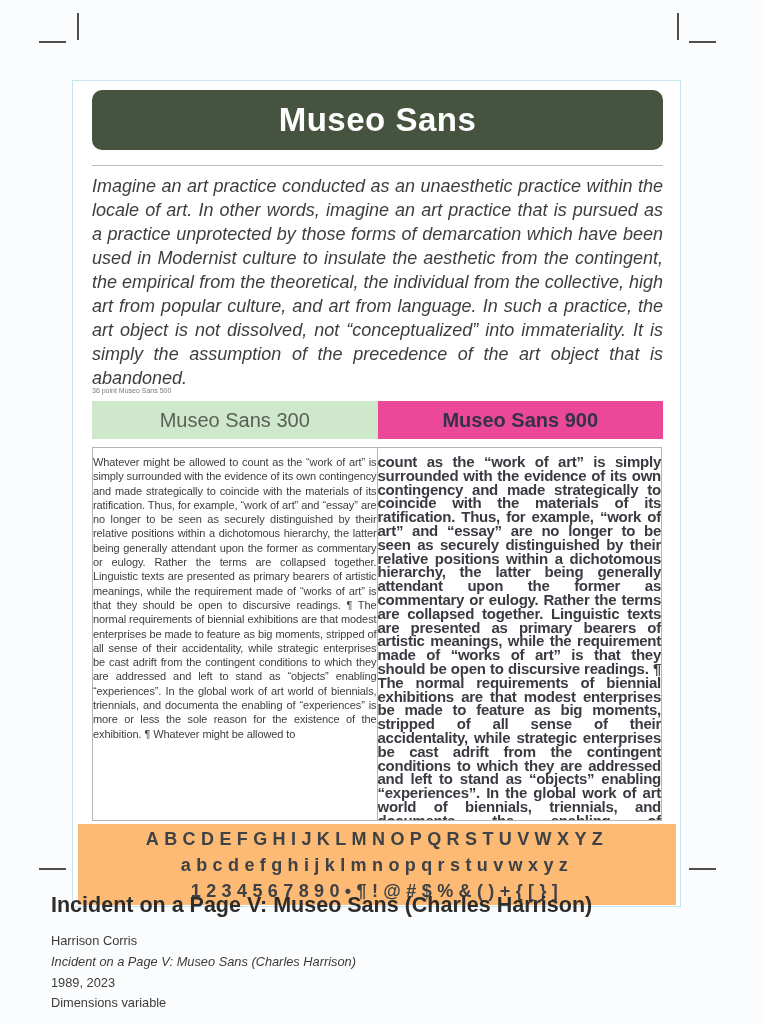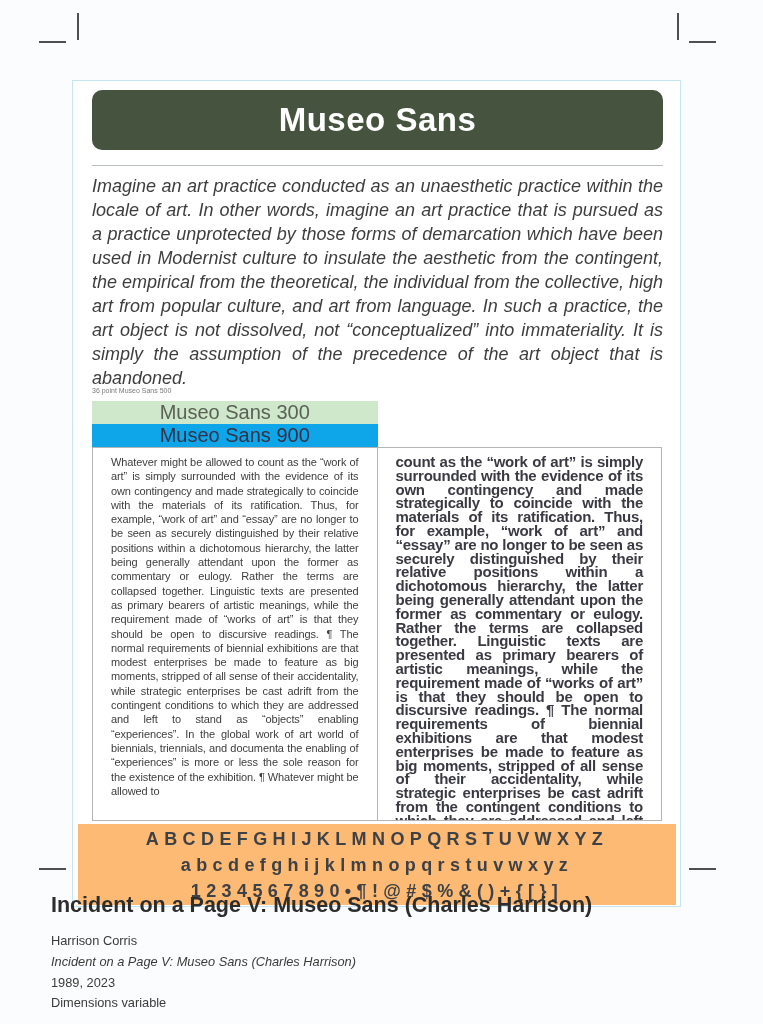--- a/index.html
+++ b/index.html
@@ -22,28 +22,28 @@
     display:flex;align-items:center;justify-content:center;
   }
   .banner-text{color:#ffffff;font-weight:bold;font-size:33px;letter-spacing:0.5px;}
   .rule{position:absolute;left:19px;top:84px;width:571px;height:1px;background:#b9bdbd;}
   .intro{
     position:absolute;left:19px;top:93px;width:571px;height:212px;margin:0;
     font-style:italic;font-size:18px;line-height:24px;
     text-align:justify;color:#3e3e3e;overflow:hidden;
   }
   .intro-cap{position:absolute;left:19px;top:306px;font-size:7px;color:#7a7a7a;}
-  .col-heads{position:absolute;left:19px;top:320px;width:571px;height:38px;display:flex;flex-direction:column;}
+  .col-heads{position:absolute;left:19px;top:320px;width:571px;height:38px;display:flex;}
   .col-head{width:50%;display:flex;align-items:center;justify-content:center;font-size:20px;}
   .col-head.light{background:#cfe7ca;color:#5a6256;font-weight:normal;}
-  .col-head.dark{background:#0ea5e9;color:#343247;font-weight:normal;}
+  .col-head.dark{background:#ec4899;color:#343247;font-weight:bold;}
   .col-bodies{position:absolute;left:19px;top:366px;width:571px;height:374px;display:flex;}
   .col-body{
     box-sizing:border-box;width:50%;border:1px solid #b5b5b5;
-    padding:7px 18px;text-align:justify;color:#3d3d3d;overflow:hidden;
+    padding:7px 0;text-align:justify;color:#3d3d3d;overflow:hidden;
   }
   .col-body.light{font-size:11px;line-height:14.3px;letter-spacing:-0.1px;}
   .col-body.heavy{
     margin-left:-1px;font-weight:bold;font-size:15px;line-height:13.8px;
     letter-spacing:-0.25px;color:#3a3a42;
   }
   .glyph-band{
     position:absolute;left:5px;right:4px;top:743px;height:81px;background:#fdba74;
     display:flex;flex-direction:column;align-items:center;justify-content:center;
   }

